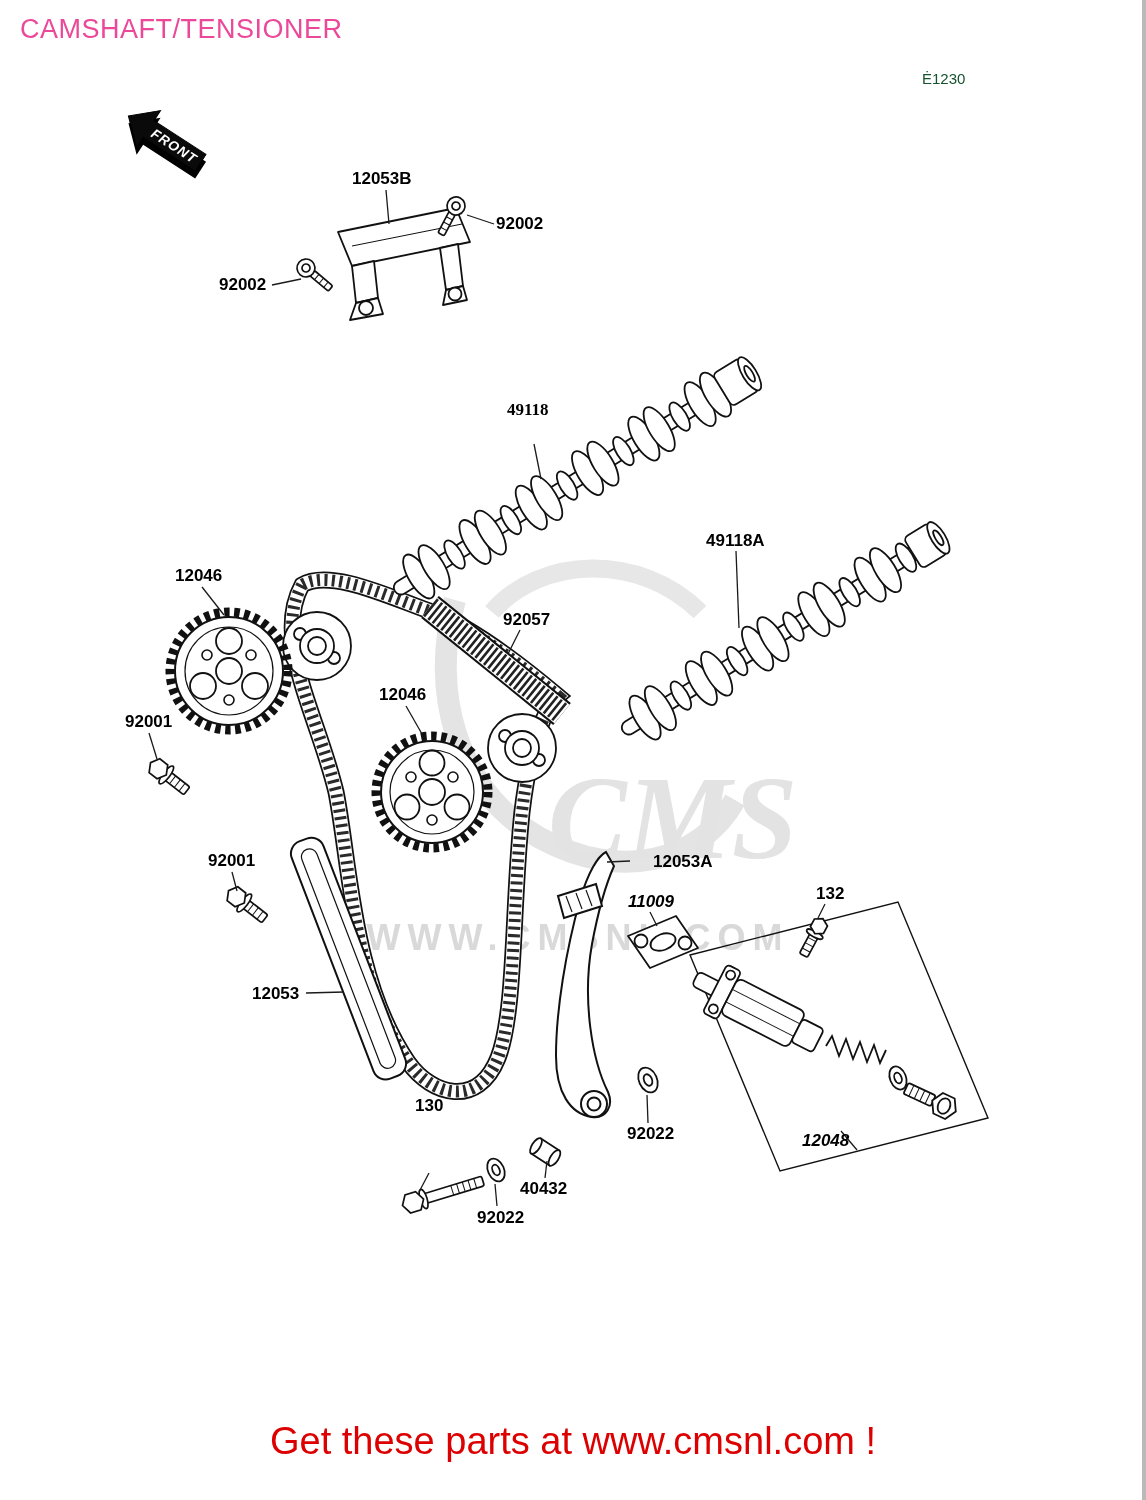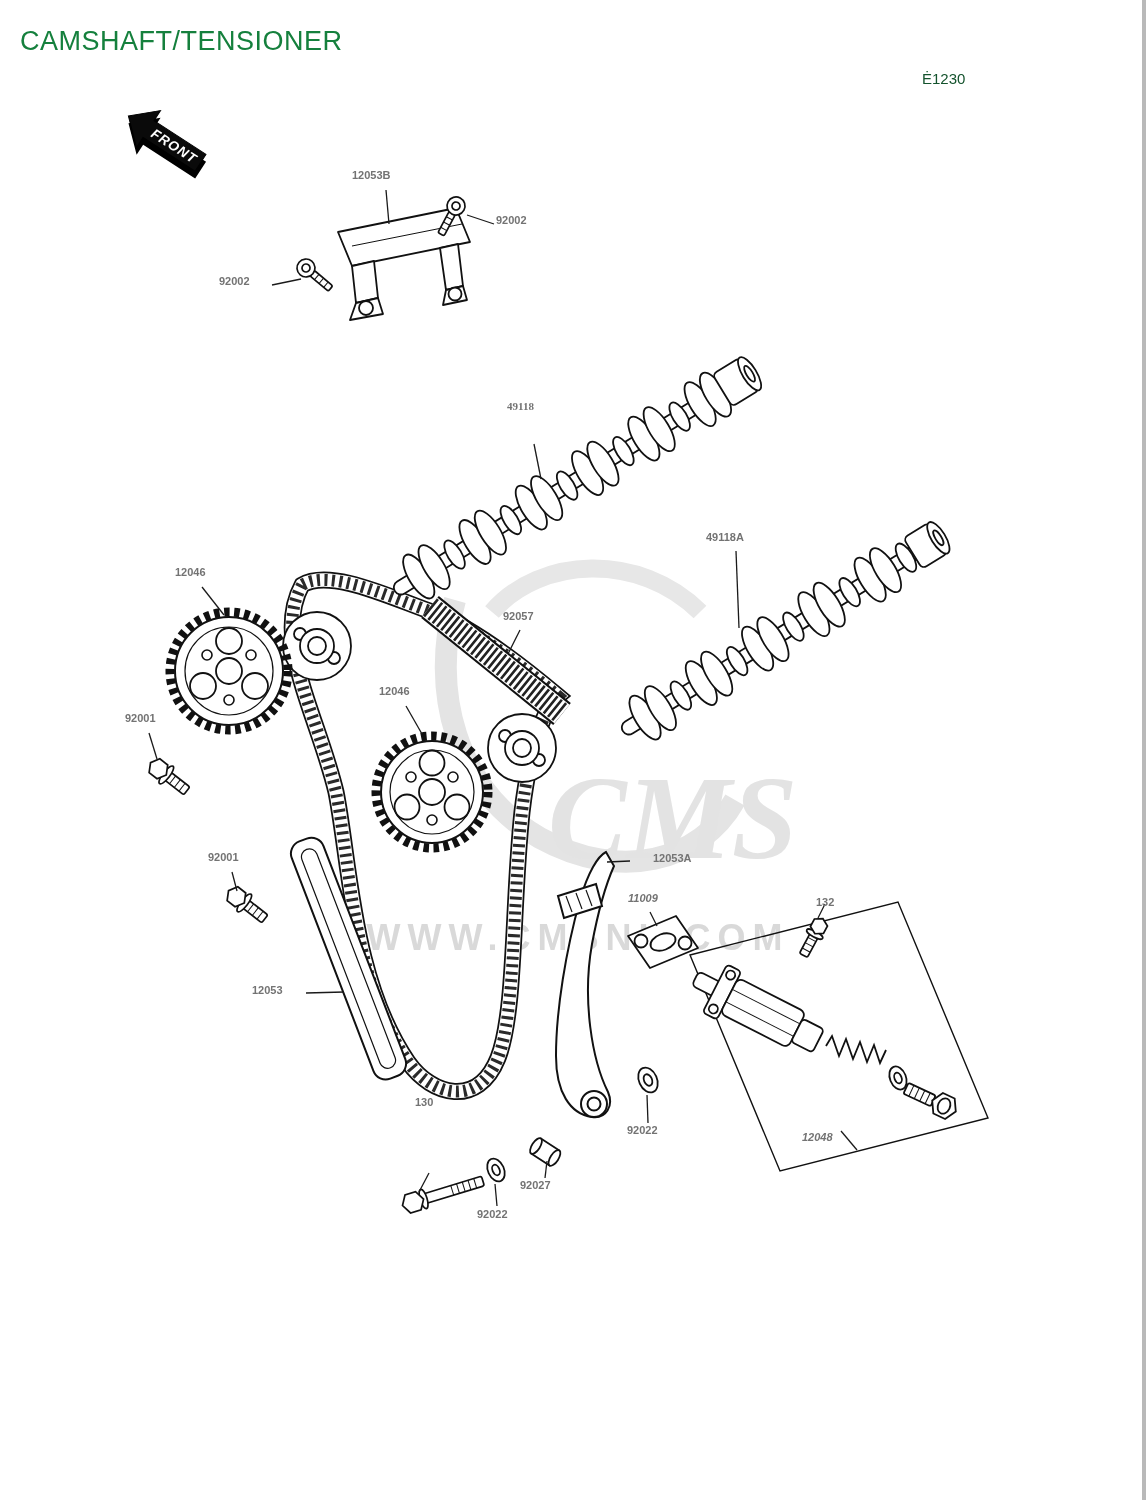--- a/index.html
+++ b/index.html
@@ -4,27 +4,27 @@
 <style>
   * { margin:0; padding:0; box-sizing:border-box; }
   html,body { background:#ffffff; }
   body {
     width:1146px; height:1500px; position:relative; overflow:hidden;
     font-family:"Liberation Sans", sans-serif;
   }
   #stage { position:absolute; inset:0; width:1146px; height:1500px; background:#fff; }
   #diagram { position:absolute; left:0; top:0; }
   .page-title {
-    position:absolute; left:20px; top:26px;
-    font-size:27px; color:#15803d; letter-spacing:0.5px;
+    position:absolute; left:20px; top:14px;
+    font-size:27px; color:#ec4899; letter-spacing:0.5px;
   }
   .ref-code { position:absolute; left:922px; top:70px; font-size:15px; color:#14532d; }
   #labels-layer { position:absolute; inset:0; }
   .part-label {
-    position:absolute; font-size:11px; font-weight:bold; color:#737373;
+    position:absolute; font-size:17px; font-weight:bold; color:#000000;
     white-space:nowrap; line-height:1.15;
   }
   .footer-text {
     position:absolute; left:0; right:0; top:1420px; text-align:center;
     font-size:38px; color:#dd0000;
   }
   .front-text { font:italic bold 13.5px "Liberation Sans",sans-serif; fill:#ffffff; letter-spacing:1px; }
   .wm-brand { font:italic bold 118px "Liberation Serif",serif; fill:#e3e3e3; }
   .wm-url { font:bold 36px "Liberation Sans",sans-serif; fill:#d9d9d9; letter-spacing:7px; }
   .edge-strip { position:absolute; right:0; top:0; width:4px; height:1500px; background:#b9b9b9; }
@@ -313,24 +313,25 @@
       <div class="part-label" style="left: 219px; top: 275px;">92002</div>
       <div class="part-label" style="left: 507px; top: 400px; font-family: Liberation Serif, serif;">49118</div>
       <div class="part-label" style="left: 706px; top: 531px;">49118A</div>
       <div class="part-label" style="left: 175px; top: 566px;">12046</div>
       <div class="part-label" style="left: 503px; top: 610px;">92057</div>
       <div class="part-label" style="left: 379px; top: 685px;">12046</div>
       <div class="part-label" style="left: 125px; top: 712px;">92001</div>
       <div class="part-label" style="left: 208px; top: 851px;">92001</div>
       <div class="part-label" style="left: 633px; top: 852px; margin-left: 20px;">12053A</div>
       <div class="part-label" style="left: 628px; top: 892px; font-style: italic;">11009</div>
-      <div class="part-label" style="left: 816px; top: 884px; margin-top: 12px;">132</div>
+      <div class="part-label" style="left: 816px; top: 884px;">132</div>
       <div class="part-label" style="left: 252px; top: 984px;">12053</div>
       <div class="part-label" style="left: 627px; top: 1124px;">92022</div>
       <div class="part-label" style="left: 802px; top: 1131px; font-style: italic;">12048</div>
       <div class="part-label" style="left: 415px; top: 1096px; text-align: center;">130</div>
-      <div class="part-label" style="left: 520px; top: 1179px;">92027</div>
+      <div class="part-label" style="left: 520px; top: 1179px;">40432</div>
       <div class="part-label" style="left: 477px; top: 1208px;">92022</div>
     </div>
 
+  <div class="footer-text">Get these parts at www.cmsnl.com !</div>
 
   <div class="edge-strip"></div>
 </div>
 
 </body></html>

